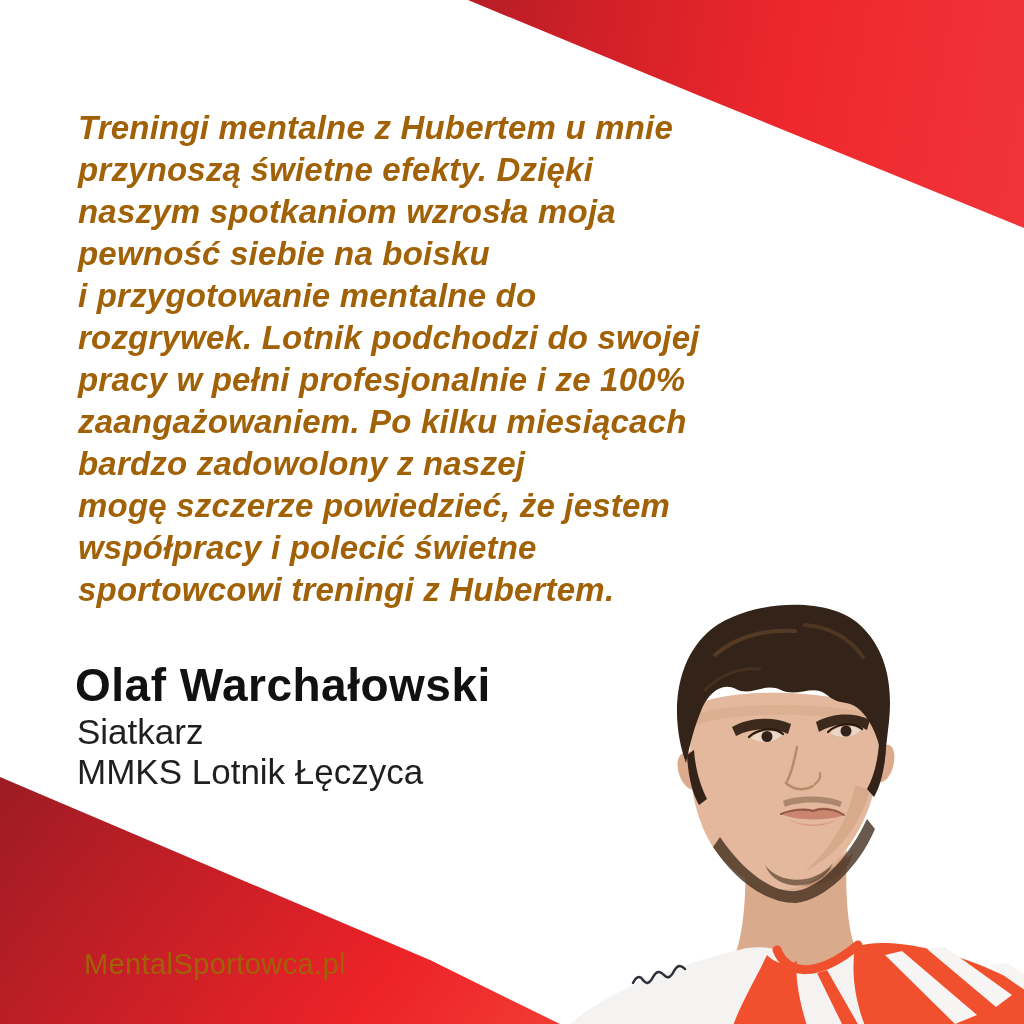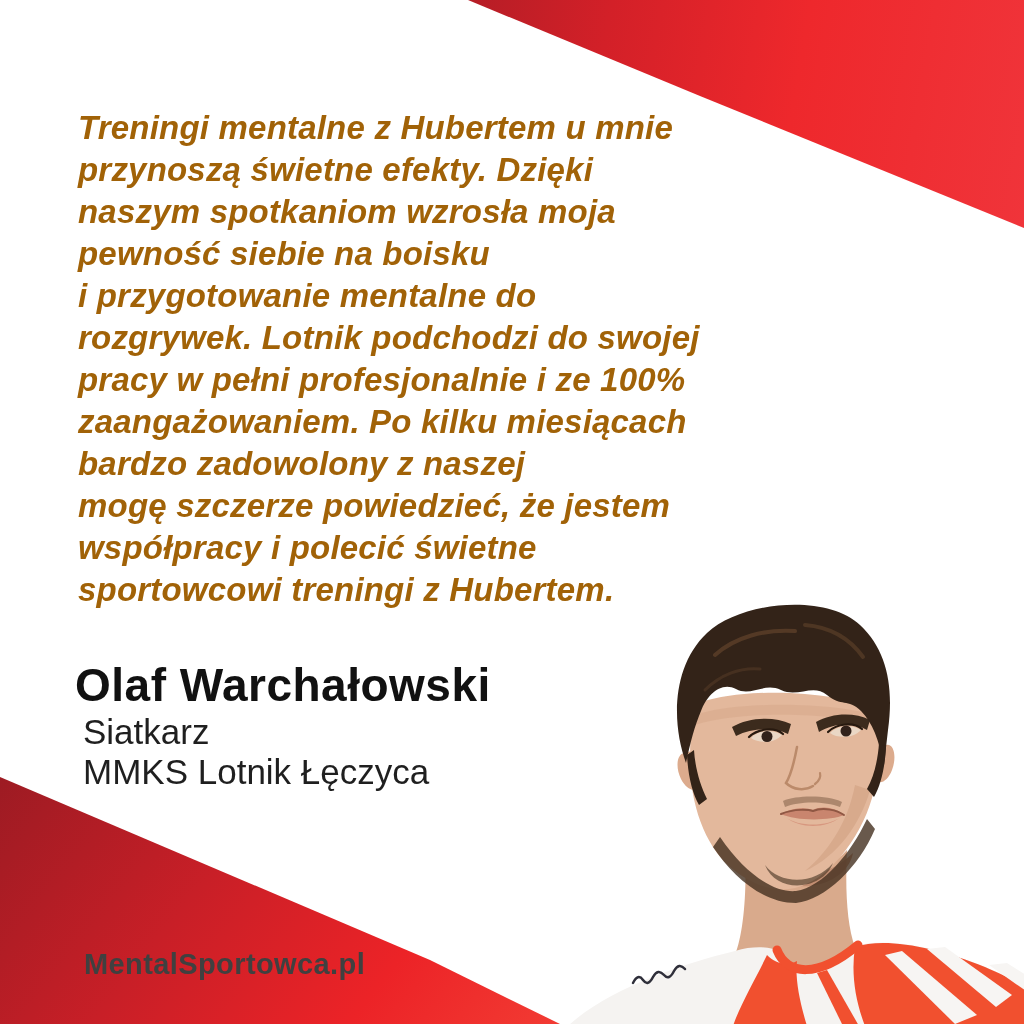--- a/index.html
+++ b/index.html
@@ -22,26 +22,26 @@
   .quote{
     position:absolute;left:78px;top:107px;width:660px;
     font-style:italic;font-weight:bold;font-size:33px;line-height:42px;
     color:#a16207;letter-spacing:.2px;
   }
   .name{
     position:absolute;left:75px;top:658px;margin:0;
     font-size:46px;font-weight:bold;color:#111111;letter-spacing:.5px;
   }
   .credentials{
-    position:absolute;left:83px;top:712px;
+    position:absolute;left:77px;top:712px;
     font-size:35px;line-height:40px;font-weight:normal;color:#1f1f1f;
   }
   .brand{
     position:absolute;left:84px;top:948px;
-    font-size:29px;font-weight:bold;color:#404040;letter-spacing:.4px;z-index:5;
+    font-size:29px;font-weight:normal;color:#a16207;letter-spacing:.4px;z-index:5;
   }
   
   .portrait{position:absolute;left:555px;top:595px;width:469px;height:429px;z-index:2;}
 </style>
 </head>
 <body>
 
 <div class="canvas">
 
   <div class="band-top"></div>

